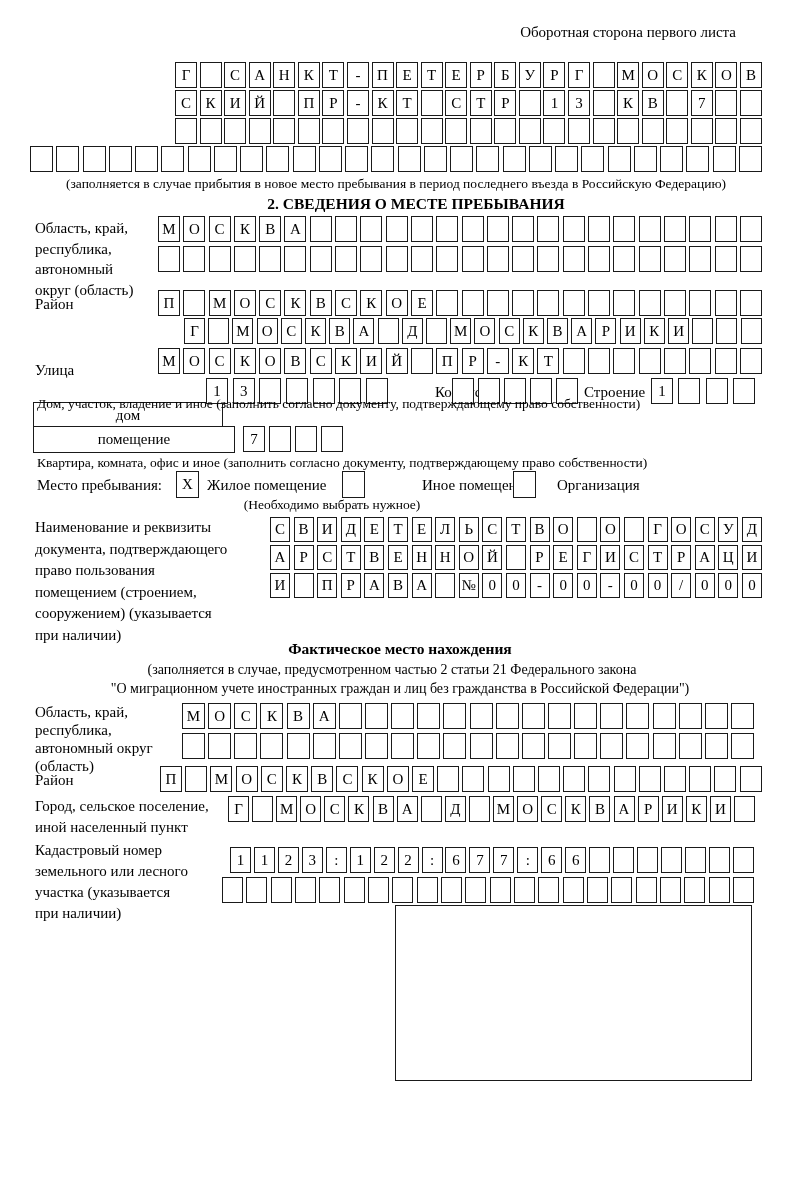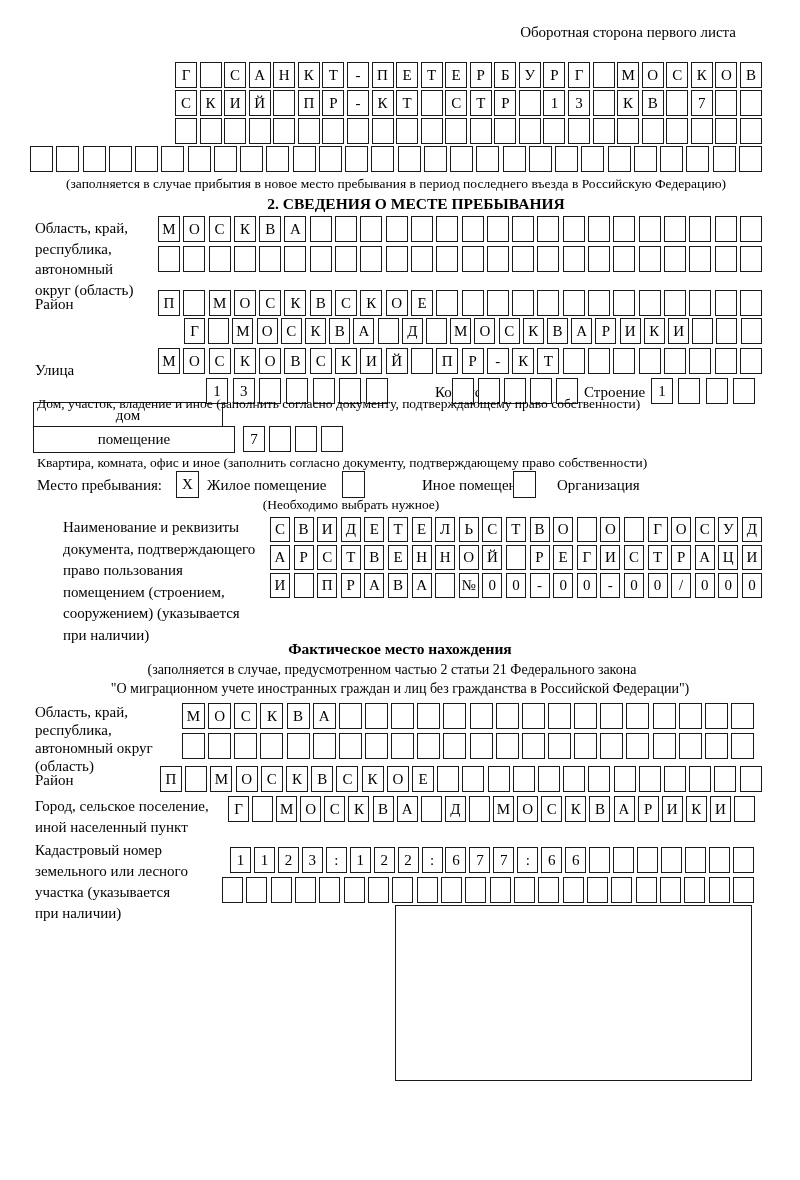--- a/index.html
+++ b/index.html
@@ -336,23 +336,23 @@
     </div>
   <div class="lbl" style="left:207px;top:475px;">Жилое помещение</div>
   <div class="checkbox" style="left:342px;top:471px;">
       <span></span>
     </div>
   <div class="lbl" style="left:378px;top:475px;margin-left:44px;">Иное помещение</div>
   <div class="checkbox" style="left:513px;top:471px;">
       <span></span>
     </div>
   <div class="lbl" style="left:557px;top:475px;">Организация</div>
-  <div class="caption center" style="left:161px;top:497px;width:380px;">(Необходимо выбрать нужное)</div>
-
-  <div class="lbl" style="left:35px;top:517px;line-height:21.5px;margin-left:28px;">Наименование и реквизиты
+  <div class="caption center" style="left:142px;top:497px;width:380px;">(Необходимо выбрать нужное)</div>
+
+  <div class="lbl" style="left:35px;top:517px;line-height:21.5px;">Наименование и реквизиты
 документа, подтверждающего
 право пользования
 помещением (строением,
 сооружением) (указывается
 при наличии)</div>
   <div class="cellrow cw20" style="left:270px;top:517px;width:492px;">
       <span class="cell">С</span>
       <span class="cell">В</span>
       <span class="cell">И</span>
       <span class="cell">Д</span>

